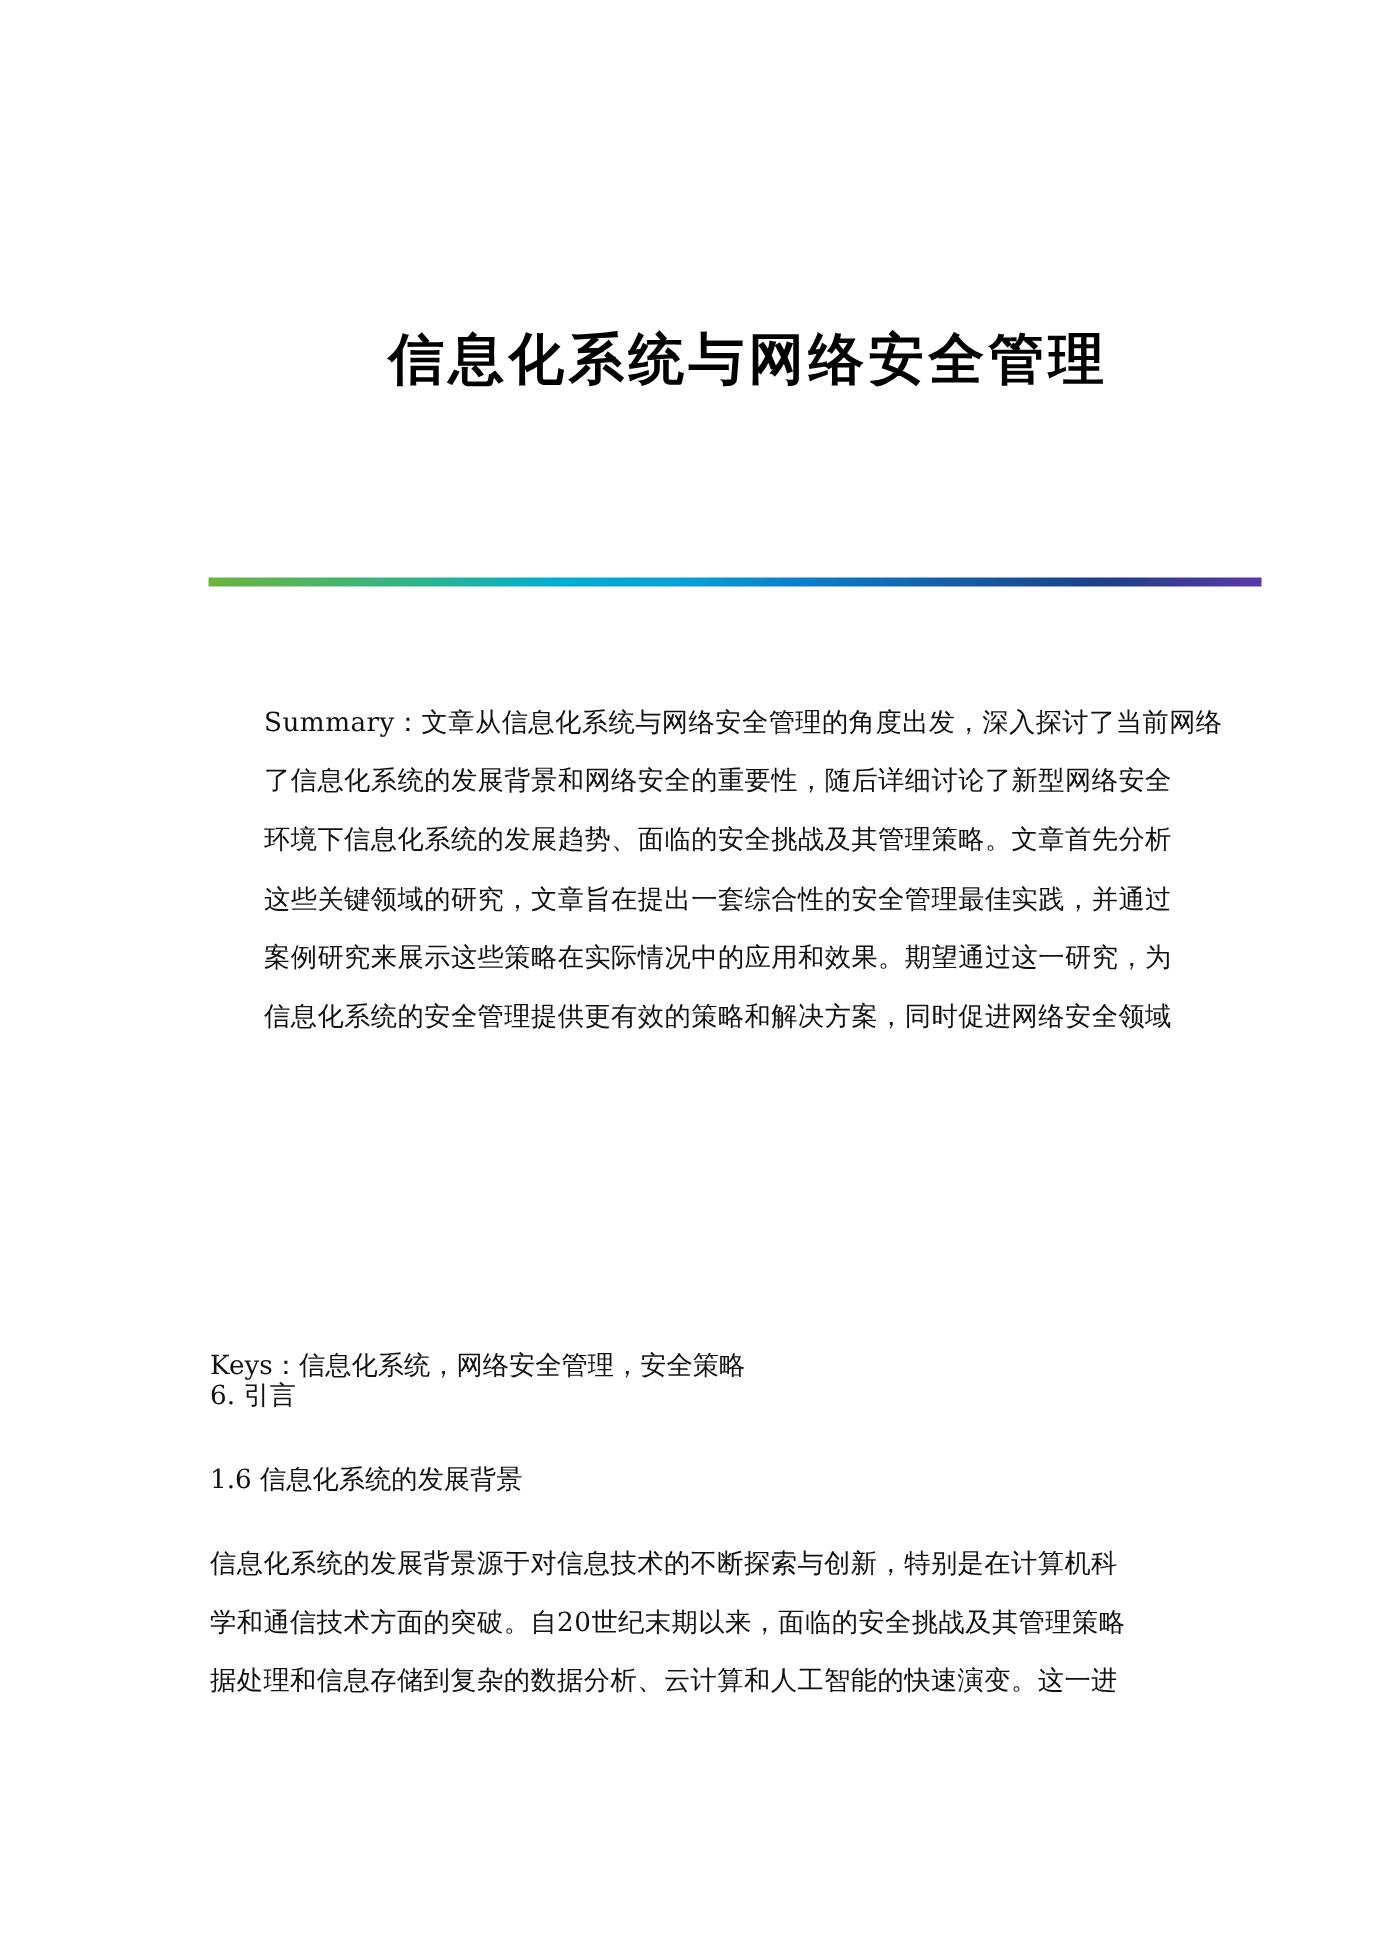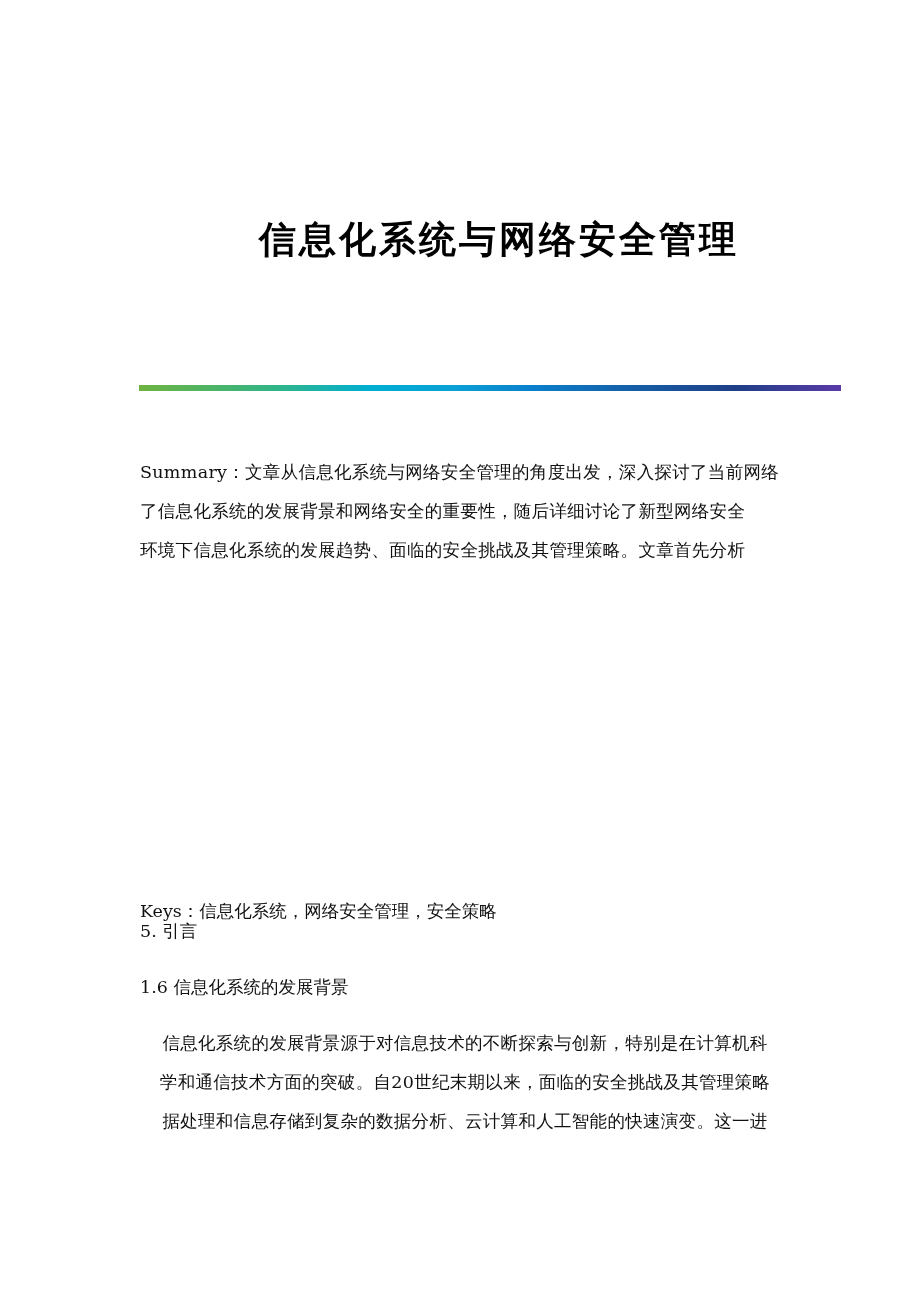--- a/index.html
+++ b/index.html
@@ -37,48 +37,51 @@
     }
     .body-text {
       position: absolute;
       left: 140px;
       width: 650px;
       font-size: 17.5px;
       line-height: 39.2px;
       color: #111111;
       font-family: "DejaVu Serif", "Liberation Serif", serif;
     }
-    .summary { top: 453px; }
+    .summary { top: 463px; margin-left: 36px; }
     .keys { top: 892px; }
     .h1 { top: 912px; }
     .h11 { top: 968px; }
-    .para1 { top: 1024px; text-align: center; }
+    .para1 { top: 1024px; }
     .para-line {
       display: block;
       white-space: nowrap;
       letter-spacing: 0.3px;
     }
   </style>
 </head>
 <body>
 
 <div>
   <h1 class="page-title" style="margin:0;font-weight:bold;padding-left:39px;">信息化系统与网络安全管理</h1>
 
   <div class="title-rule"></div>
 
   <div class="body-text summary">
     <span class="para-line">Summary：文章从信息化系统与网络安全管理的角度出发，深入探讨了当前网络</span>
     <span class="para-line">了信息化系统的发展背景和网络安全的重要性，随后详细讨论了新型网络安全</span>
     <span class="para-line">环境下信息化系统的发展趋势、面临的安全挑战及其管理策略。文章首先分析</span>
+    <span class="para-line">这些关键领域的研究，文章旨在提出一套综合性的安全管理最佳实践，并通过</span>
+    <span class="para-line">案例研究来展示这些策略在实际情况中的应用和效果。期望通过这一研究，为</span>
+    <span class="para-line">信息化系统的安全管理提供更有效的策略和解决方案，同时促进网络安全领域</span>
   </div>
 
   <div class="body-text keys">Keys：信息化系统，网络安全管理，安全策略</div>
 
-  <div class="body-text h1">5. 引言</div>
+  <div class="body-text h1">6. 引言</div>
 
   <div class="body-text h11">1.6 信息化系统的发展背景</div>
 
   <div class="body-text para1">
     <span class="para-line">信息化系统的发展背景源于对信息技术的不断探索与创新，特别是在计算机科</span>
     <span class="para-line">学和通信技术方面的突破。自20世纪末期以来，面临的安全挑战及其管理策略</span>
     <span class="para-line">据处理和信息存储到复杂的数据分析、云计算和人工智能的快速演变。这一进</span>
   </div>
 </div>
 

